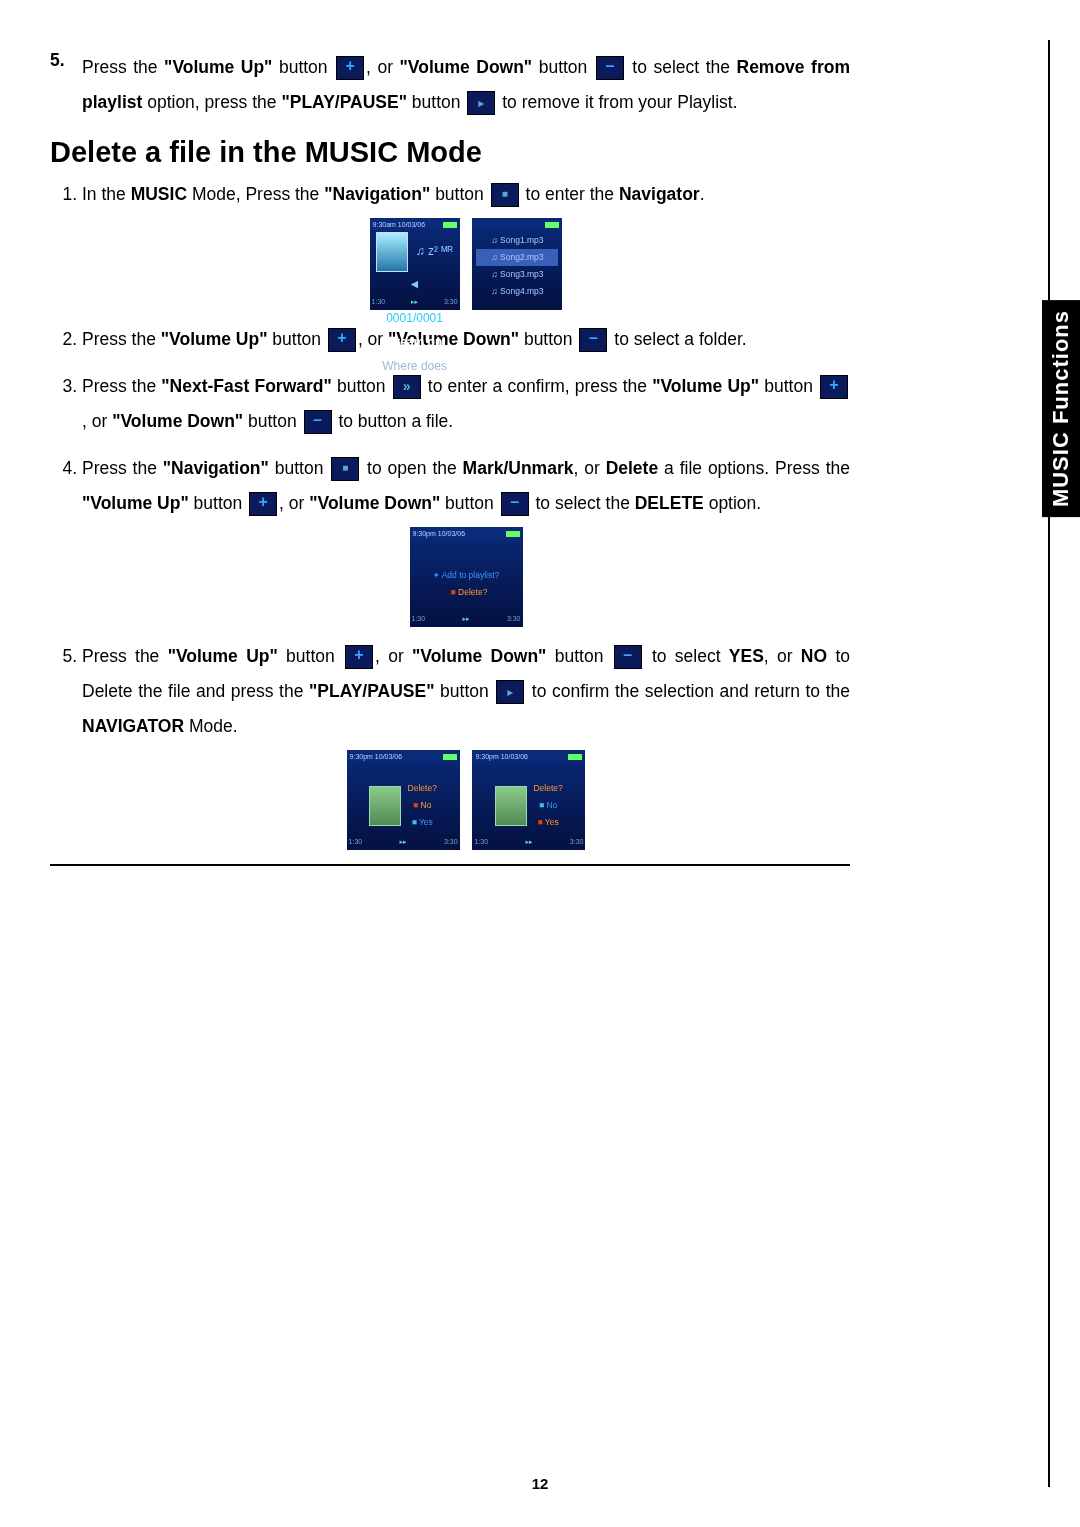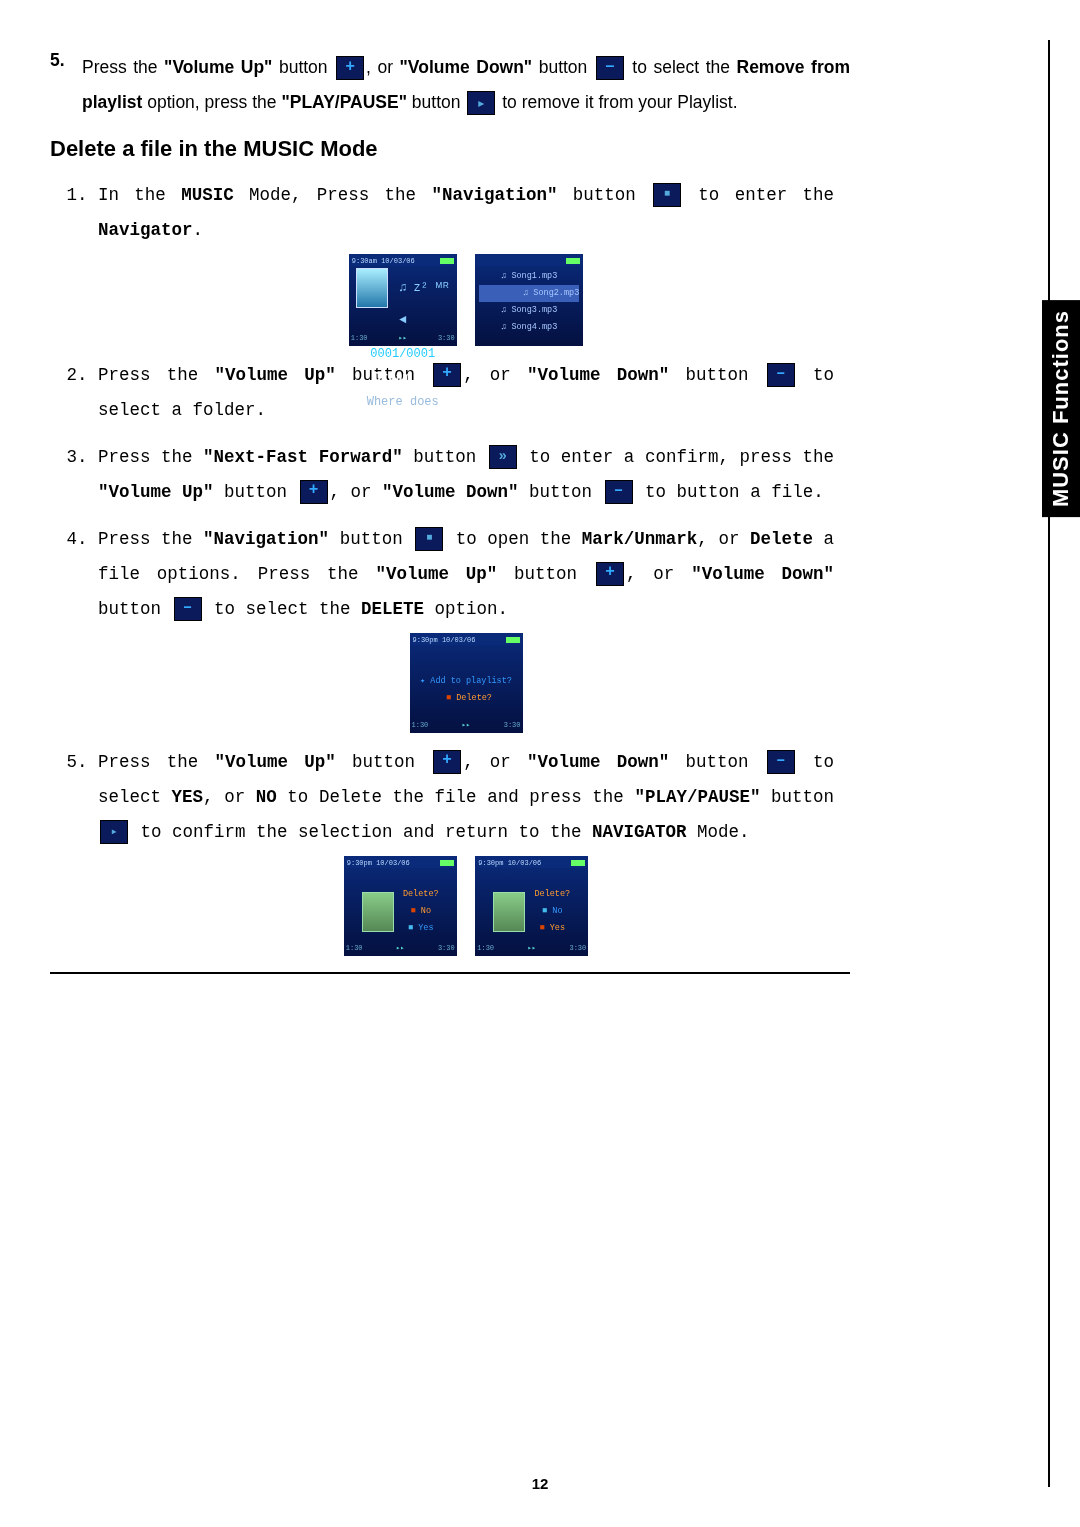--- a/index.html
+++ b/index.html
@@ -35,31 +35,30 @@
     font-size: 22px;
     letter-spacing: 1px;
   }
   .content {
     position: absolute;
     left: 50px;
     top: 50px;
     width: 800px;
   }
   ol {
-    margin: 16px;
+    margin: 0;
     padding-left: 32px;
-    font-family: Liberation Mono, monospace;
   }
   li {
     margin-bottom: 12px;
     line-height: 2.0;
     text-align: justify;
   }
   h2 {
-    font-size: 22px;
+    font-size: 29px;
     margin: 16px 0 8px 0;
   }
   .icon {
     display: inline-block;
     width: 26px;
     height: 22px;
     vertical-align: middle;
     background: #0a1a5a;
     border: 1px solid #000;
     position: relative;
@@ -87,21 +86,21 @@
   }
   .screens {
     text-align: center;
     margin: 6px 0 10px 0;
   }
   .screen {
     display: inline-block;
     vertical-align: top;
     margin: 0 4px;
   }
-  .screen-lg { width: 108px; height: 92px; }
+  .screen-lg { width: 90px; height: 92px; }
   .screen-sm { width: 113px; height: 100px; }
   .screen-box {
     background: linear-gradient(#0a2a7a,#041040);
     color: #a8c8ff;
     font-size: 8.5px;
     padding: 2px;
     box-sizing: border-box;
     position: relative;
   }
   .screen-header {
@@ -120,21 +119,21 @@
   .screen-footer {
     position: absolute;
     bottom: 1px; left: 2px; right: 2px;
     display: flex;
     justify-content: space-between;
     font-size: 7px;
     color: #6ac;
   }
   .screen-footer .cyan { color: #5cc; }
   .screen-body { padding: 2px; }
-  .sel { background: #3a5fb8; text-align: right; }
+  .sel { background: #3a5fb8; }
   .orange { color: #ff9a30; }
   .red-sq::before { content:"■ "; color:#d40; }
   .cyan-sq::before { content:"■ "; color:#4be; }
   .note::before { content:"♫ "; }
   .hr-end {
     border: 0;
     border-top: 2px solid #000;
     margin: 14px 0 0 0;
   }
   .album-art {

